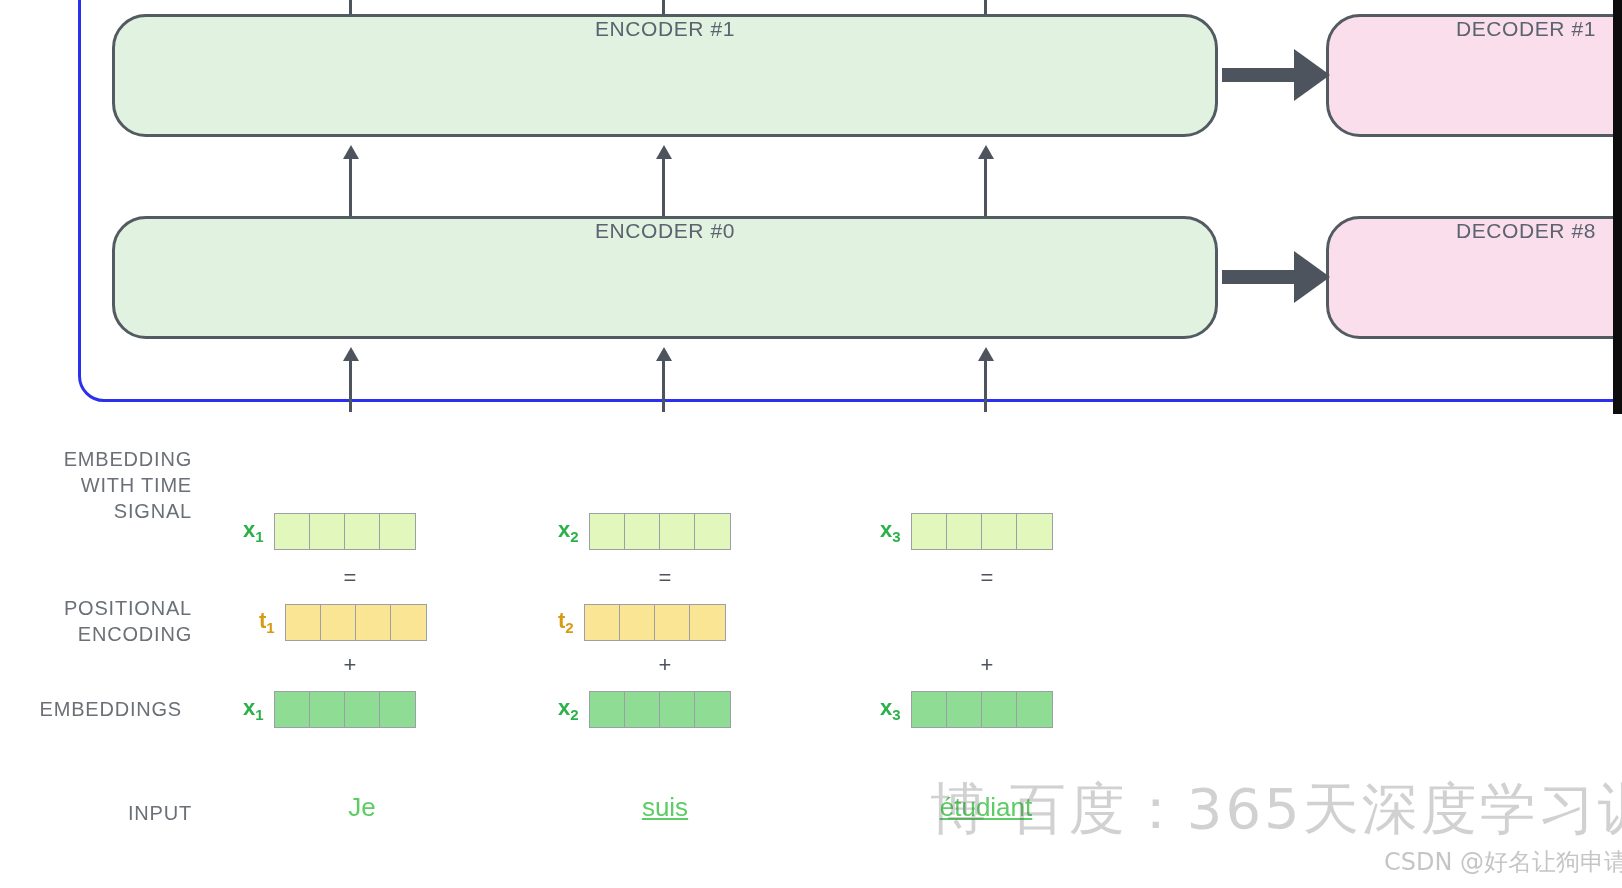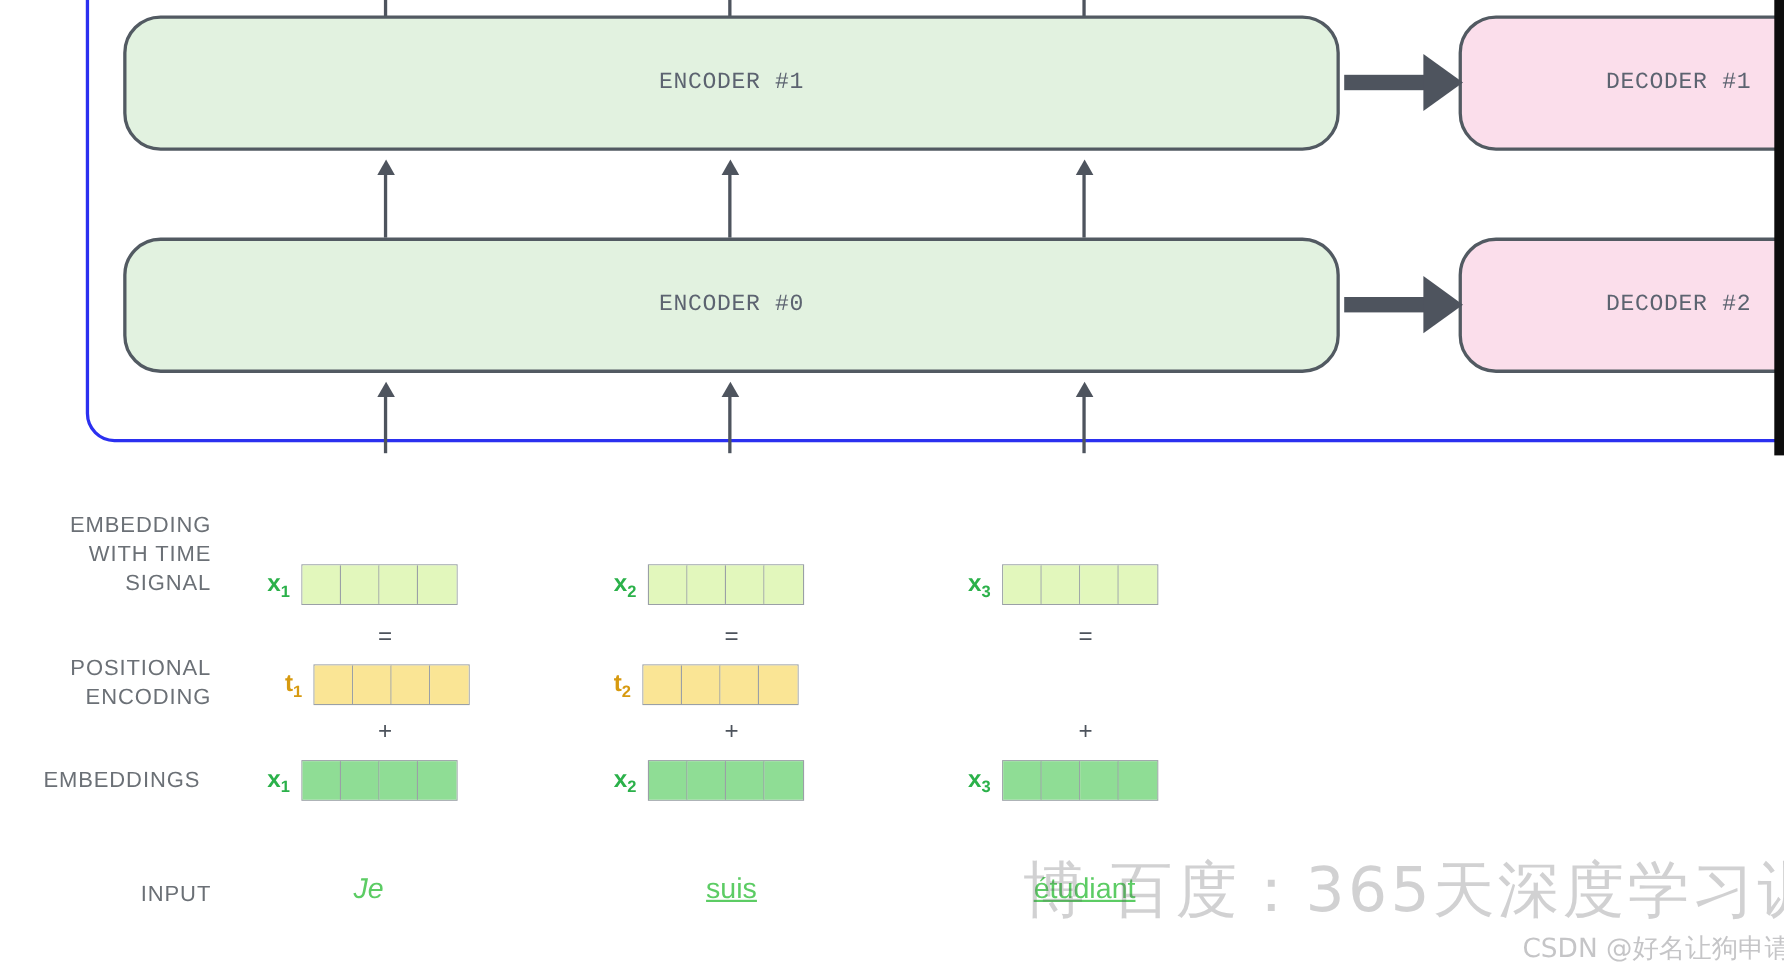--- a/index.html
+++ b/index.html
@@ -31,27 +31,26 @@
     pointer-events: none;
   }
 
   
   .block {
     position: absolute;
     box-sizing: border-box;
     border: 3px solid #525a62;
     border-radius: 34px;
     display: flex;
-    align-items: center;
+    align-items: flex-start;
     justify-content: center;
     color: #5c6370;
     font-size: 21px;
     letter-spacing: 0.6px;
     font-weight: 400;
-    font-family: Liberation Mono, monospace;
   }
   .encoder { background: #e2f2e0; }
   .decoder { background: #fbdeeb; }
 
   #encoder1 { left: 112px; top: 14px;  width: 1106px; height: 123px; }
   #encoder0 { left: 112px; top: 216px; width: 1106px; height: 123px; }
   #decoder1 { left: 1326px; top: 14px;  width: 400px; height: 123px; }
   #decoder0 { left: 1326px; top: 216px; width: 400px; height: 123px; }
 
   
@@ -200,32 +199,32 @@
 
   <div class="varrow" style="left:349px; top:156px; height:60px;"></div>
   <div class="varrow" style="left:662px; top:156px; height:60px;"></div>
   <div class="varrow" style="left:984px; top:156px; height:60px;"></div>
 
   <div class="block encoder" id="encoder0">
     <span>ENCODER #0</span>
   </div>
 
   <div class="block decoder" id="decoder0">
-    <span>DECODER #2</span>
+    <span>DECODER #8</span>
   </div>
 
   <div class="harrow" style="left:1222px; top:270px; width:74px;"></div>
 
   <div class="varrow" style="left:349px; top:358px; height:54px;"></div>
   <div class="varrow" style="left:662px; top:358px; height:54px;"></div>
   <div class="varrow" style="left:984px; top:358px; height:54px;"></div>
 
   <div class="edge-bar"></div>
 
-  <div class="rowlabel" style="left:10px; top:465px; width:182px;text-align:right;">EMBEDDING
+  <div class="rowlabel" style="left:10px; top:446px; width:182px;text-align:right;">EMBEDDING
 WITH TIME
 SIGNAL</div>
 
   <div class="rowlabel" style="left:10px; top:595px; width:182px;">POSITIONAL
 ENCODING</div>
 
   <div class="rowlabel" style="left:0; top:696px; width:182px;">EMBEDDINGS</div>
 
   <div class="rowlabel" style="left:10px; top:768px; width:182px;margin-top:32px;">INPUT</div>
 
@@ -253,21 +252,21 @@
 
   <div class="vecgroup" style="left:243px; top:691px;">
     <span class="vectag tag-x">x<sub>1</sub></span>
     <span class="cells green">
       <span class="cell"></span>
       <span class="cell"></span>
       <span class="cell"></span>
       <span class="cell"></span>
     </span>
   </div>
-  <div class="inword" style="left:245px; top:792px; width:180px;font-style:italic;">Je</div>
+  <div class="inword" style="left:272px; top:792px; width:180px;">Je</div>
 
   <div class="vecgroup" style="left:558px; top:513px;">
     <span class="vectag tag-x">x<sub>2</sub></span>
     <span class="cells lightgreen">
       <span class="cell"></span>
       <span class="cell"></span>
       <span class="cell"></span>
       <span class="cell"></span>
     </span>
   </div>

